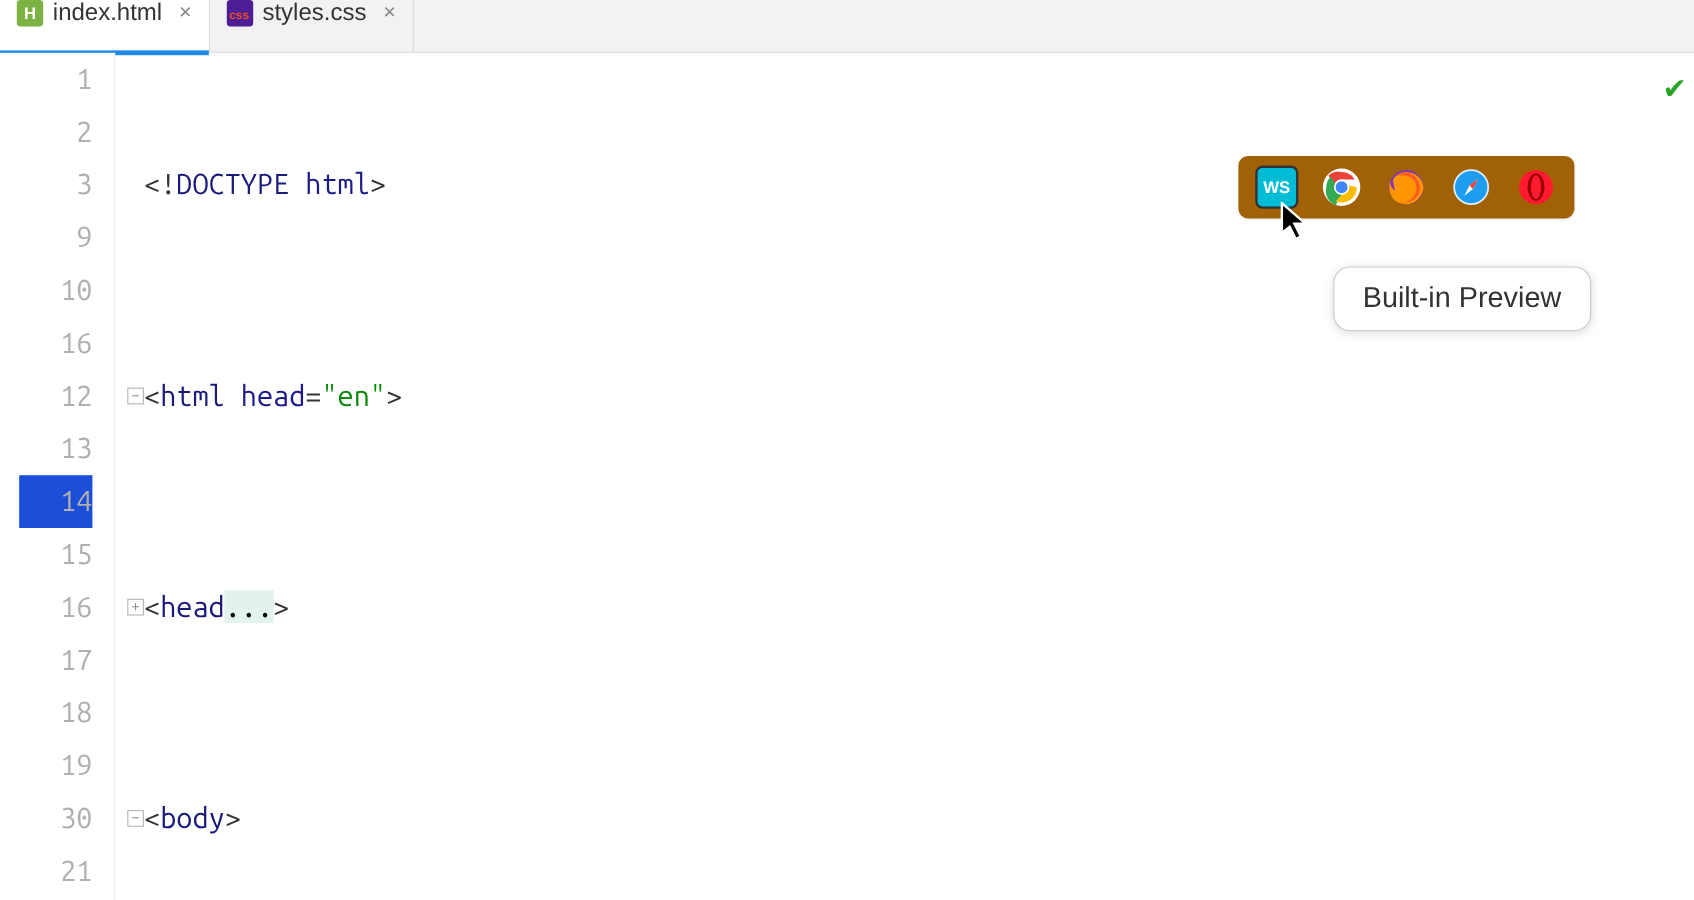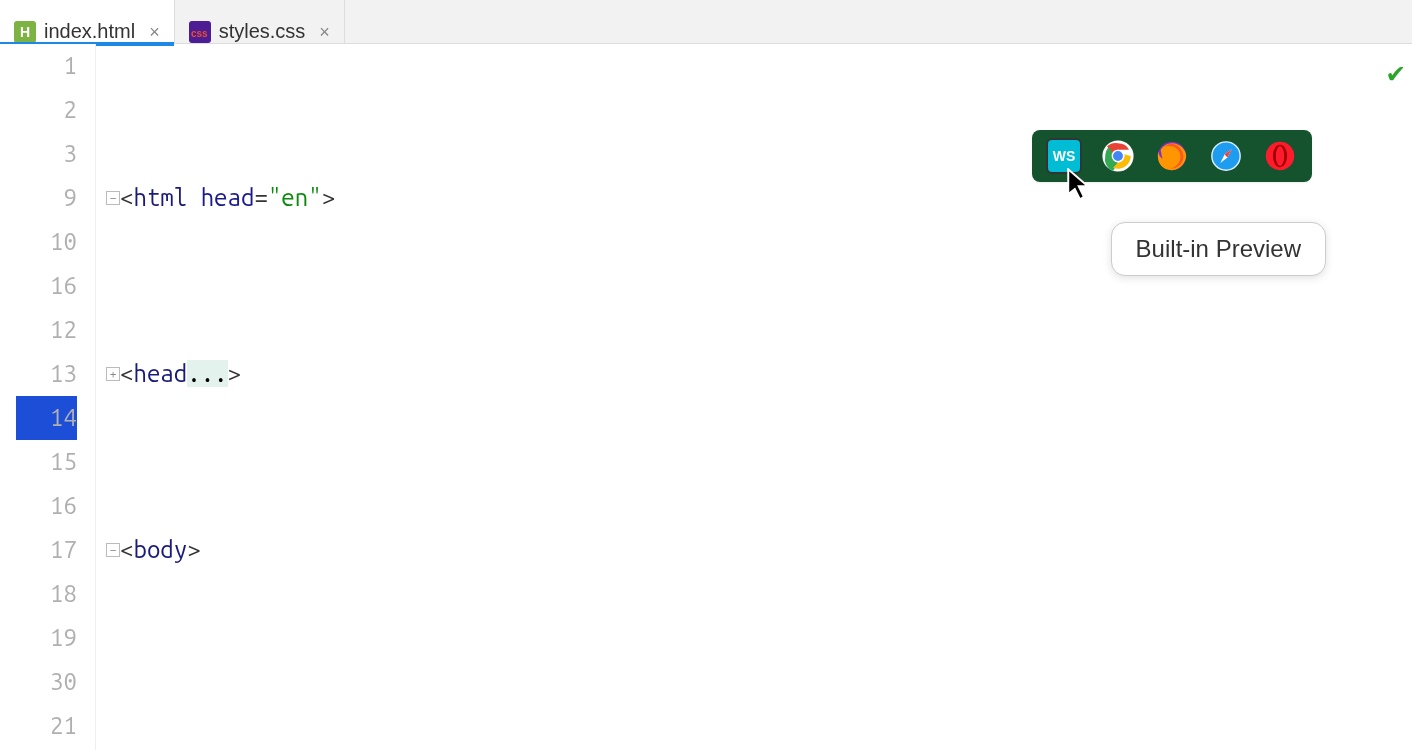--- a/index.html
+++ b/index.html
@@ -16,21 +16,21 @@
   .tabs {
     height: 44px;
     display: flex;
     align-items: stretch;
     border-bottom: 1px solid #dcdcdc;
     background: #f2f2f2;
     font-family: -apple-system, "Segoe UI", Arial, sans-serif;
   }
   .tab {
     display: flex;
-    align-items: flex-end;
+    align-items: flex-start;
     gap: 8px;
     padding: 0 14px;
     border-right: 1px solid #dcdcdc;
     position: relative;
     color: #333;
     font-size: 20px;
     cursor: pointer;
   }
   .tab.active {
     background: #ffffff;
@@ -97,21 +97,21 @@
   
   .tg { color: #1a1a7a; } 
   .pn { color: #333; }    
   .attr { color: #1a1a8a; }
   .val  { color: #0b8a0b; }
 
   
   .preview-bar {
     position: absolute;
     top: 130px; right: 100px;
-    background: #14532d;
+    background: #a16207;
     border-radius: 8px;
     padding: 8px 14px;
     display: flex;
     gap: 18px;
     align-items: center;
     box-shadow: 0 1px 2px rgba(0,0,0,0.08);
   }
   .br-ico { width: 36px; height: 36px; border-radius: 50%; display:flex; align-items:center; justify-content:center; cursor:pointer; }
   .ws { background: #00bcd4; border-radius: 6px; color:#fff; font-weight:700; font-size:14px; font-family:Arial,sans-serif; border:2px solid #333; }
   .tooltip {
@@ -177,20 +177,21 @@
     <div class="ln">15</div>
     <div class="ln">16</div>
     <div class="ln">17</div>
     <div class="ln">18</div>
     <div class="ln">19</div>
     <div class="ln">30</div>
     <div class="ln">21</div>
   </div>
 
   <div class="code">
+    <div class="row line"><span class="pn">&lt;!</span><span class="tg">DOCTYPE </span><span class="attr">html</span><span class="pn">&gt;</span></div>
 
     <div class="row line"><span class="fold">−</span><span class="pn">&lt;</span><span class="tg">html</span><span> </span><span class="attr">head</span><span class="pn">=</span><span class="val">"en"</span><span class="pn">&gt;</span></div>
 
     <div class="row line"><span class="fold">+</span><span class="pn">&lt;</span><span class="tg">head</span><span class="foldmarker">...</span><span class="pn">&gt;</span></div>
 
     <div class="row line"><span class="fold">−</span><span class="pn">&lt;</span><span class="tg">body</span><span class="pn">&gt;</span></div>
 
     
 
     

